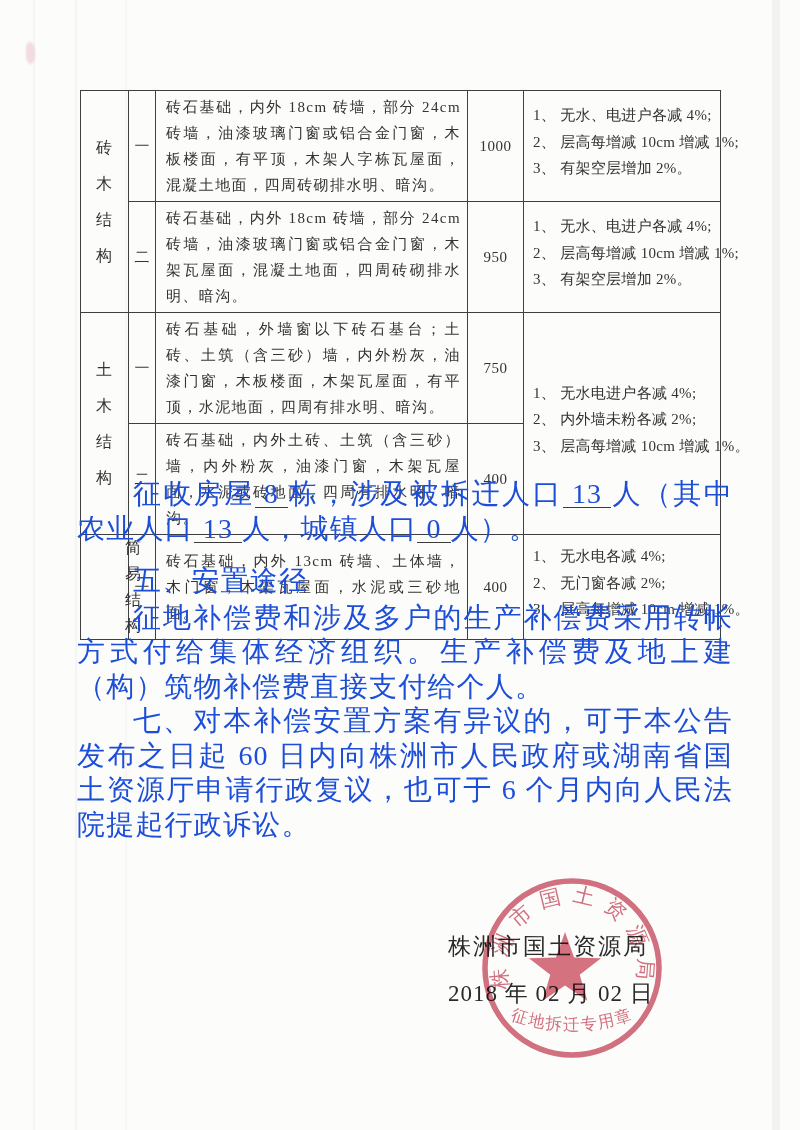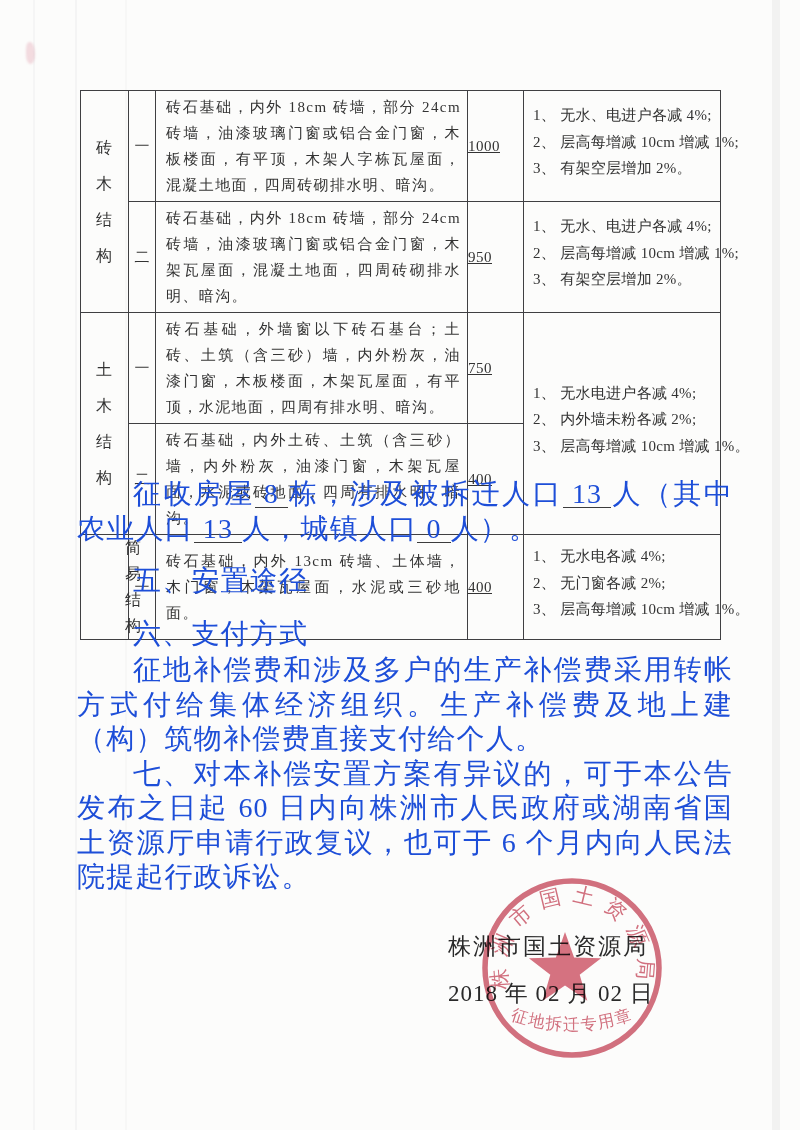--- a/index.html
+++ b/index.html
@@ -23,21 +23,21 @@
   table.comp { position:absolute; left:80px; top:90px; width:640px;
     border-collapse:collapse; table-layout:fixed; }
   table.comp td { border:1.6px solid #3f3f42; vertical-align:middle;
     font-size:15px; color:#333; }
   td.cat { text-align:center; }
   td.cat .cl { line-height:36px; font-size:16px; letter-spacing:1px; }
   td.cat.simple .cl { line-height:26px;margin-left:44px; }
   td.grade { text-align:center; font-size:16px; }
   td.desc { padding:3px 6px 3px 10px; line-height:26px; letter-spacing:1.4px;
     text-align:justify; }
-  td.price { font-size:16.5px; letter-spacing:0.5px;text-decoration:underline; }
+  td.price { text-align:center; font-size:16.5px; letter-spacing:0.5px; }
   td.remarks { padding:2px 4px 10px 9px; }
   td.remarks .rl { line-height:26.5px; font-size:15px; letter-spacing:0.3px;
     white-space:nowrap; }
   tr.r1 { height:103px; } tr.r2 { height:64px; } tr.r3 { height:86px; }
   tr.r4 { height:65px; } tr.r5 { height:64px; }
 
   
   .bodytext { position:absolute; left:77px; top:477px; width:656px;
     font-size:28px; line-height:34.5px; letter-spacing:1.2px;
     text-align:justify; color:#1d4ed8; }
@@ -137,21 +137,20 @@
         <div class="rl">2、 无门窗各减 2%;</div>
         <div class="rl">3、 层高每增减 10cm 增减 1%。</div>
       </td>
     </tr>
   </tbody>
     </table>
 
   <div class="bodytext">
     <p><span>征收房屋</span><span class="u">8</span><span>栋，涉及被拆迁人口</span><span class="u">13</span><span>人（其中农业人口</span><span class="u">13</span><span>人，城镇人口</span><span class="u">0</span><span>人）。</span></p>
     <p class="hd">五、安置途径</p>
-    <p class="hd">六、支付方式</p>
     <p>征地补偿费和涉及多户的生产补偿费采用转帐方式付给集体经济组织。生产补偿费及地上建（构）筑物补偿费直接支付给个人。</p>
     <p>七、对本补偿安置方案有异议的，可于本公告发布之日起 60 日内向株洲市人民政府或湖南省国土资源厅申请行政复议，也可于 6 个月内向人民法院提起行政诉讼。</p>
   </div>
 
   <div class="signature">
     <div class="org">株洲市国土资源局</div>
     <div class="date">2018 年 02 月 02 日</div>
   </div>
 
   <svg class="seal" viewBox="0 0 190 190" xmlns="http://www.w3.org/2000/svg">

